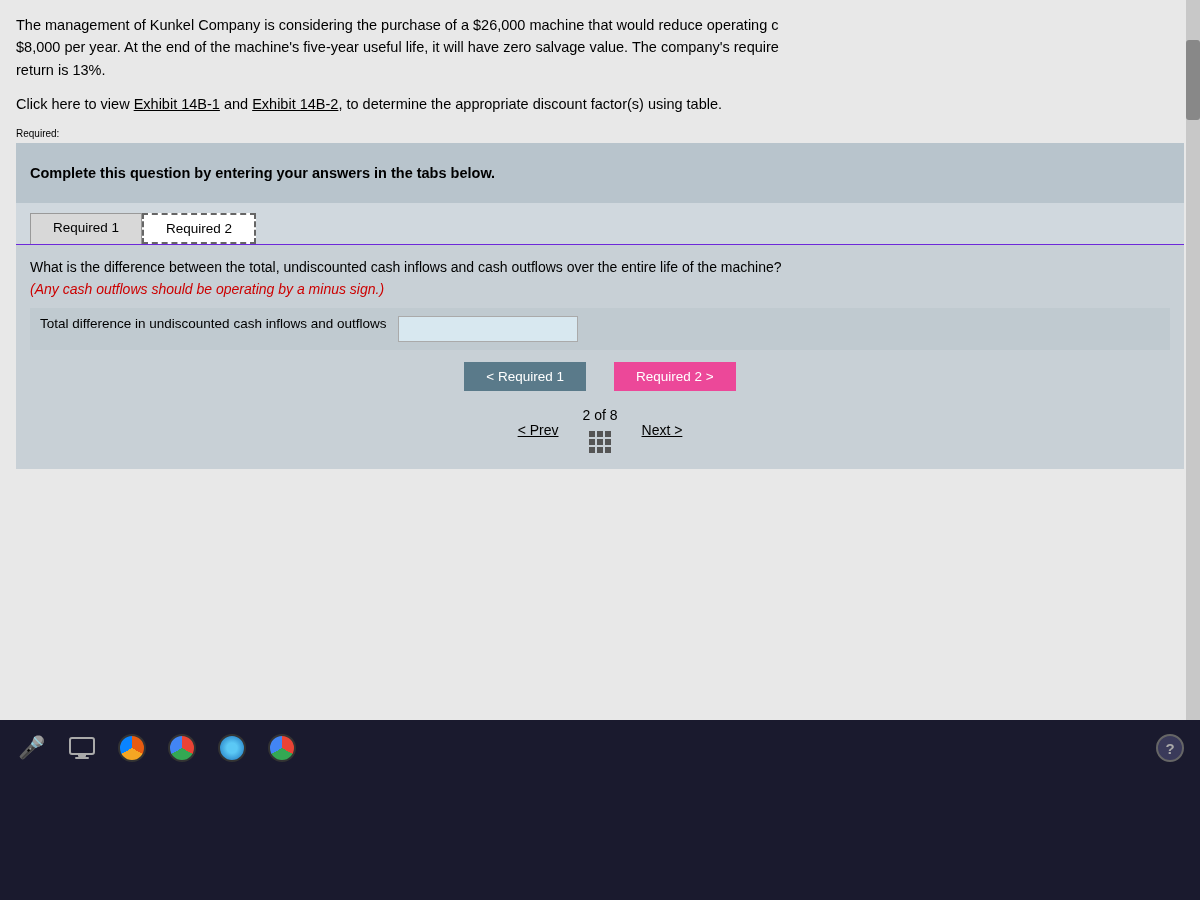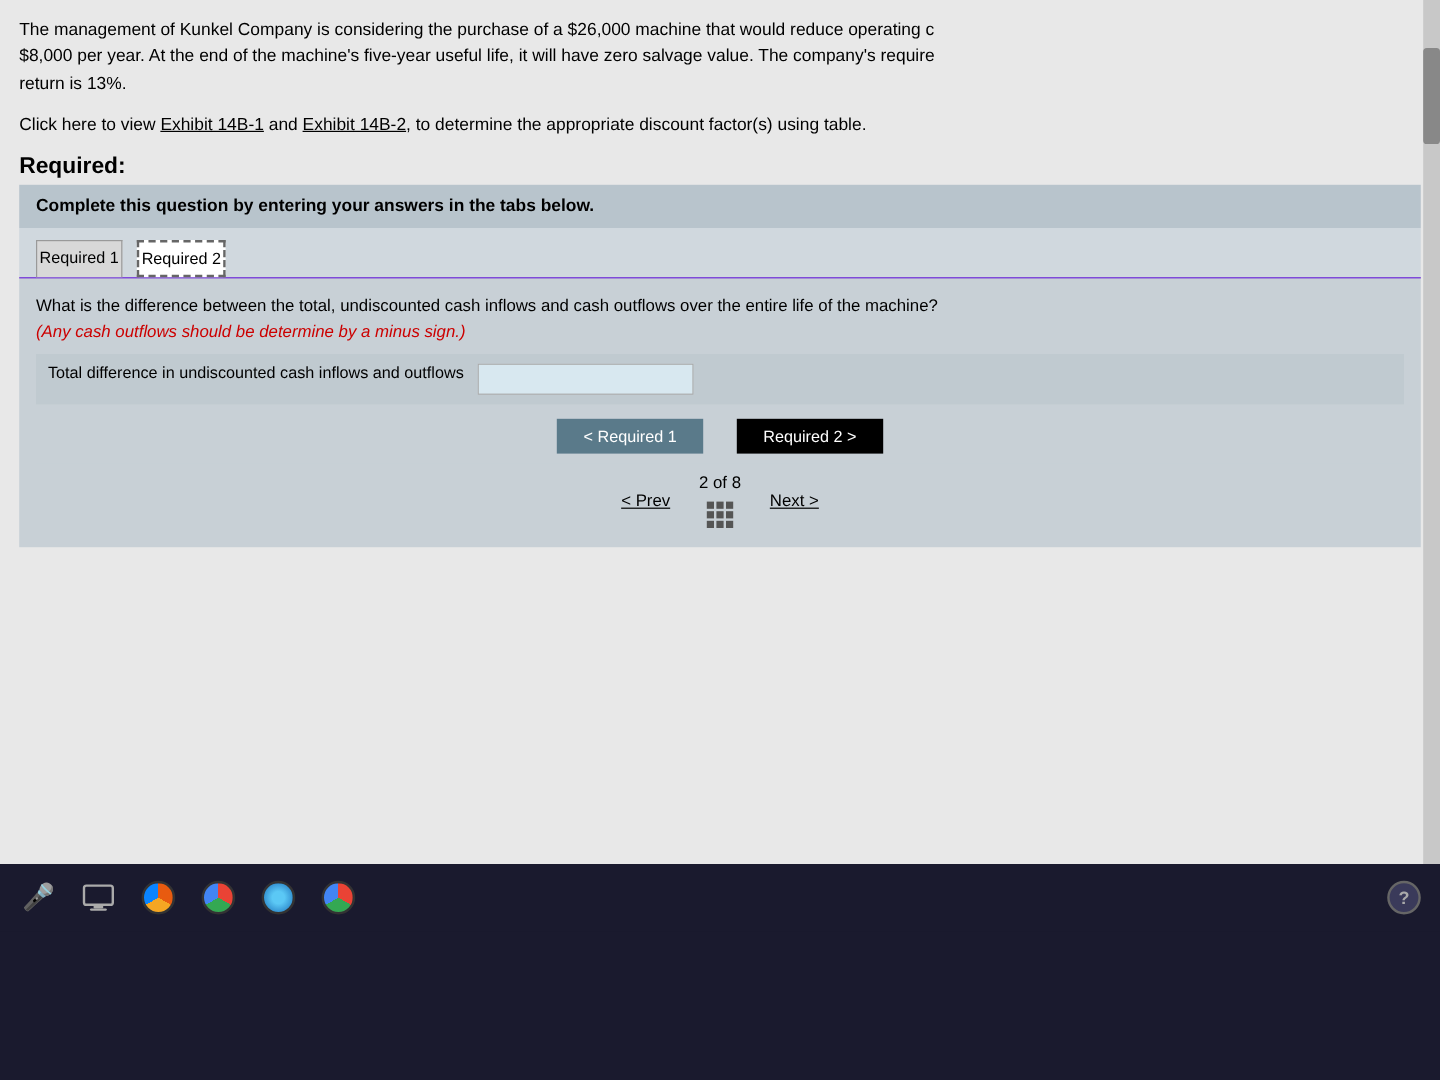--- a/index.html
+++ b/index.html
@@ -22,53 +22,53 @@
       line-height: 1.55;
       margin-bottom: 12px;
       color: #000;
     }
     .exhibit-link {
       text-decoration: underline;
       color: #000;
       cursor: pointer;
     }
     .required-heading {
-      font-weight: bold;
+      font-weight: normal;
       margin-bottom: 4px;
-      font-size: 19px;
+      font-size: 10px;
     }
     .required-list {
       font-size: 14.5px;
       line-height: 1.6;
       margin-bottom: 14px;
     }
     .complete-box {
       background: #b8c4cc;
-      padding: 10px 14px;
+      padding: 22px 14px;
       font-weight: bold;
       font-size: 14.5px;
       margin-bottom: 0;
     }
     .tabs-area {
       background: #d0d8de;
       padding: 10px 14px 0 14px;
     }
     .tabs-row {
       display: flex;
       gap: 0;
       margin-bottom: 0;
     }
     .tab {
-      padding: 6px 2px;
+      padding: 6px 22px;
       border: 1px solid #999;
       background: #d8d8d8;
       cursor: pointer;
       font-size: 13.5px;
       border-bottom: none;
-      margin-right: 12px;
+      margin-right: 0;
     }
     .tab.active {
       background: #fff;
       border: 2px dashed #666;
       font-weight: normal;
     }
     .tab-content-area {
       background: #c8d0d6;
       padding: 12px 14px 10px 14px;
       border-top: 1px solid #6d28d9;
@@ -114,21 +114,21 @@
       color: #fff;
       border: none;
       padding: 7px 22px;
       font-size: 13.5px;
       cursor: pointer;
       display: flex;
       align-items: center;
       gap: 6px;
     }
     .btn-required2 {
-      background: #000000;
+      background: #ec4899;
       color: #fff;
       border: none;
       padding: 7px 22px;
       font-size: 13.5px;
       cursor: pointer;
       display: flex;
       align-items: center;
       gap: 6px;
     }
     .bottom-nav-row {
@@ -284,21 +284,21 @@
         </div>
         <div class="tab active">
           <span>Required 2</span>
         </div>
       </div>
     </div>
 
     <div class="tab-content-area">
       <div class="question-text">
         <span>What is the difference between the total, undiscounted cash inflows and cash outflows over the entire life of the machine?</span><br>
-        <span class="minus-hint">(Any cash outflows should be determine by a minus sign.)</span>
+        <span class="minus-hint">(Any cash outflows should be operating by a minus sign.)</span>
       </div>
 
       <div class="input-row">
         <span class="input-label">Total difference in undiscounted cash inflows and outflows</span>
         <input class="answer-input" type="text" value="" style="">
       </div>
 
       <div class="nav-buttons-row">
         <button class="btn-required1">
           <span>&lt; Required 1</span>

